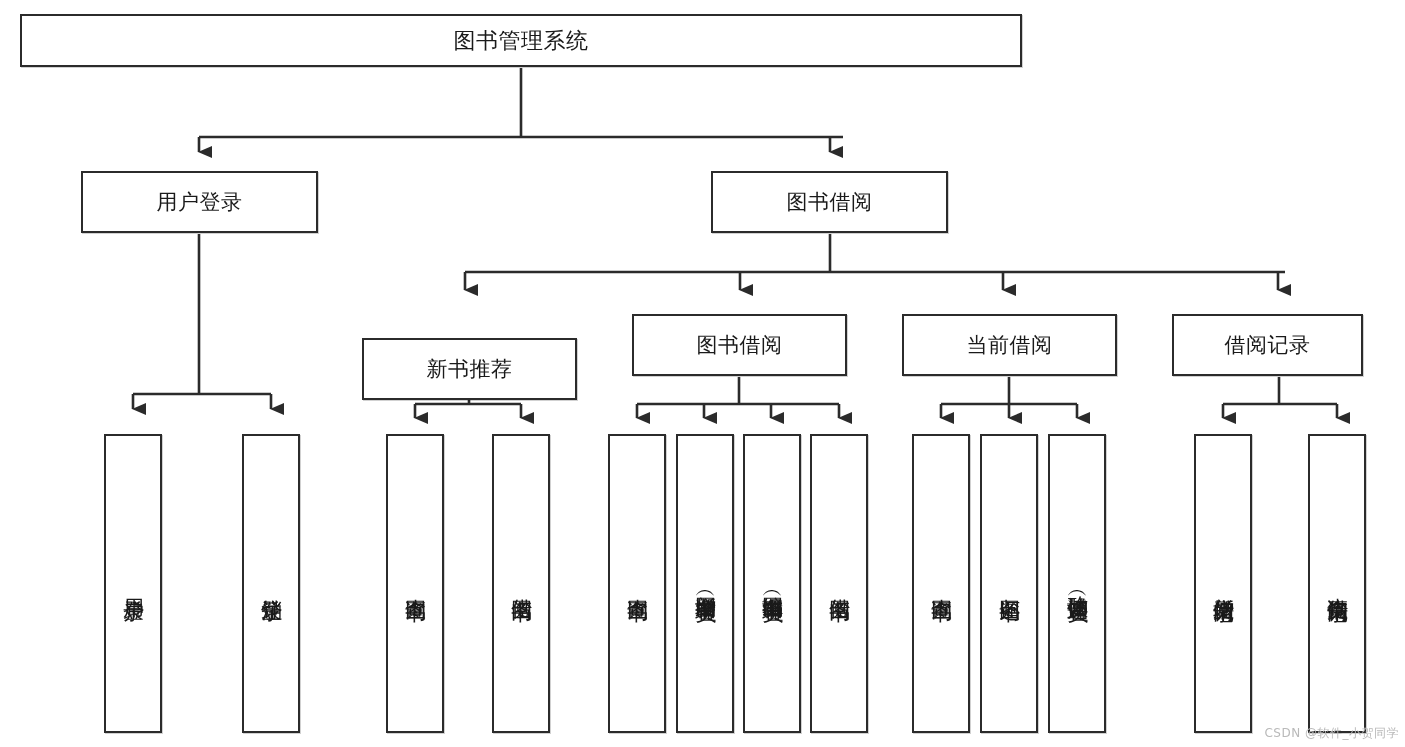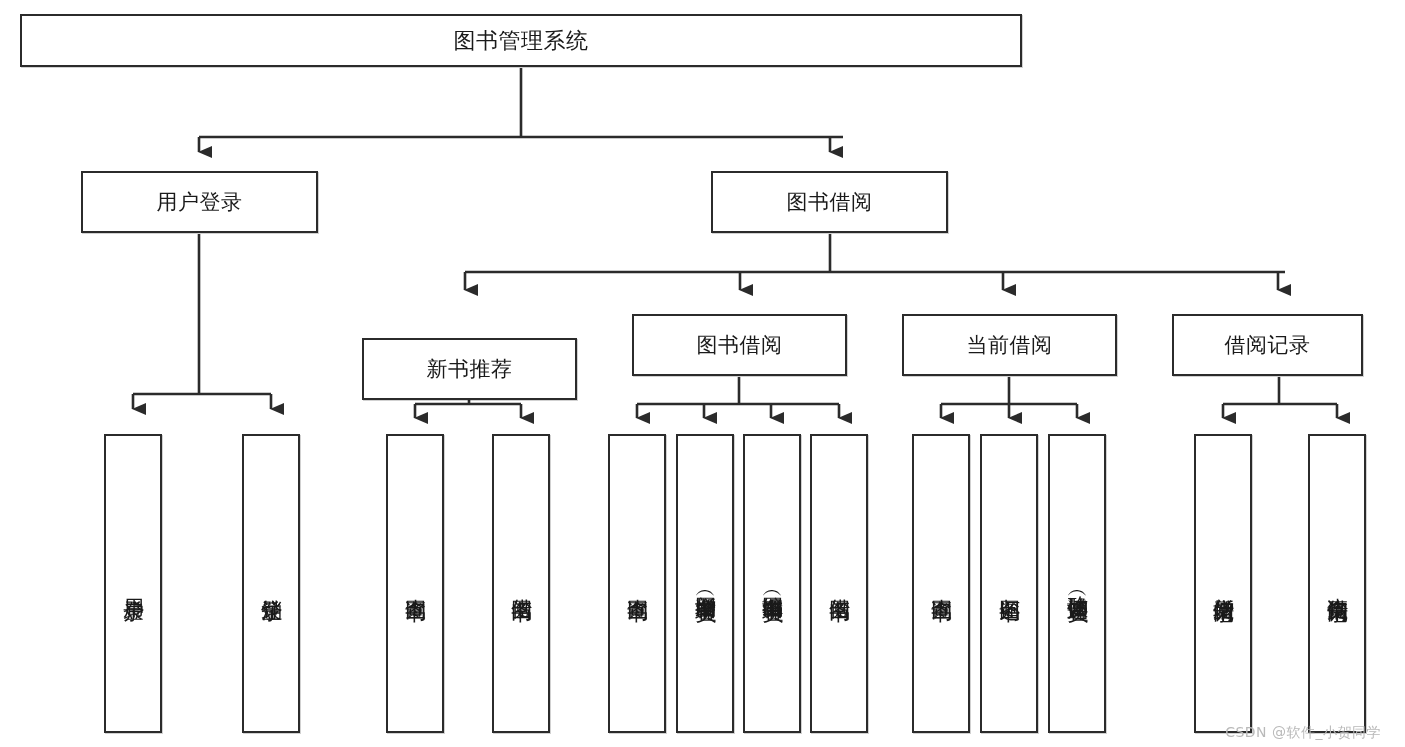--- a/index.html
+++ b/index.html
@@ -60,23 +60,23 @@
     writing-mode: vertical-rl;
     text-orientation: upright;
     font-size: 21px;
     line-height: 1.12;
     letter-spacing: 1px;
     max-height: 100%;
     white-space: nowrap;
   }
   .watermark {
     position: absolute;
-    right: 24px;
+    right: 6px;
     bottom: 5px;
-    font-size: 14px;
+    font-size: 12px;
     color: #b9b9b9;
     letter-spacing: 0.5px;
     white-space: nowrap;
     user-select: none;
   }
 </style>
 </head>
 <body>
 
 <div id="canvas">

